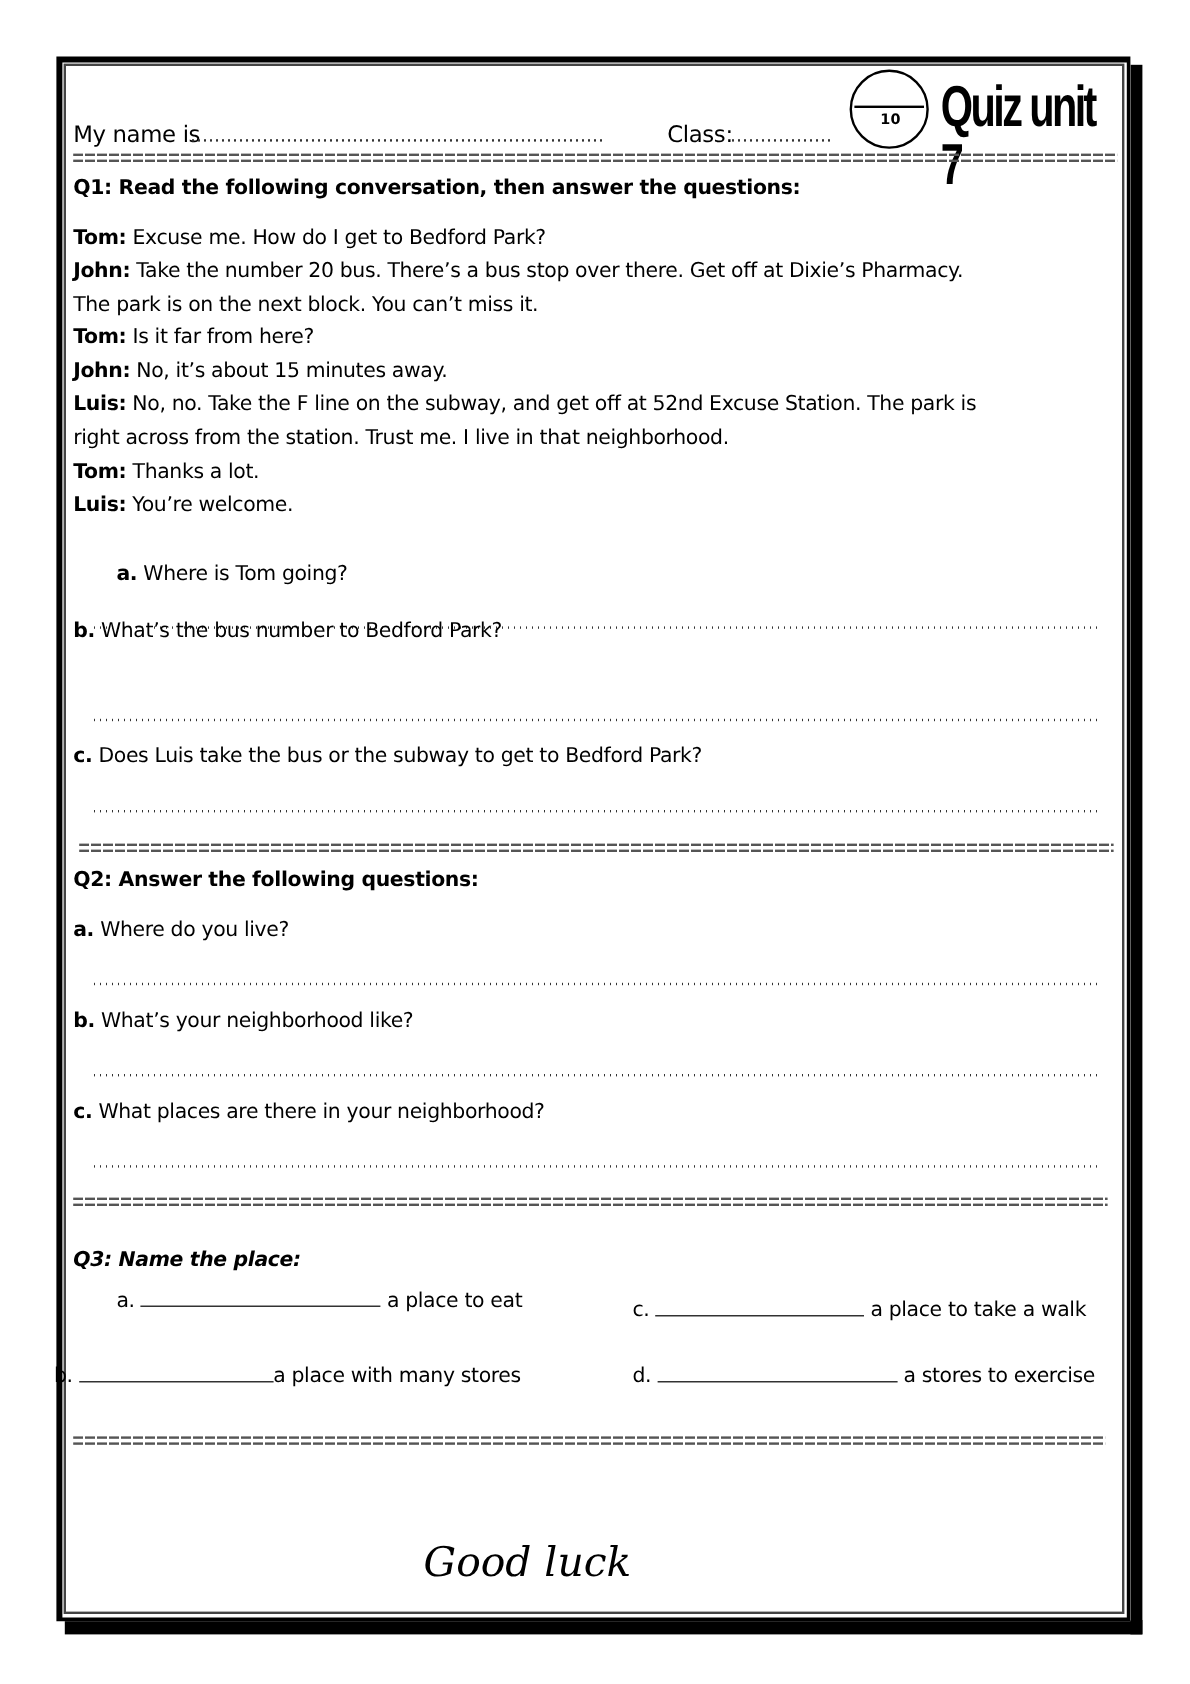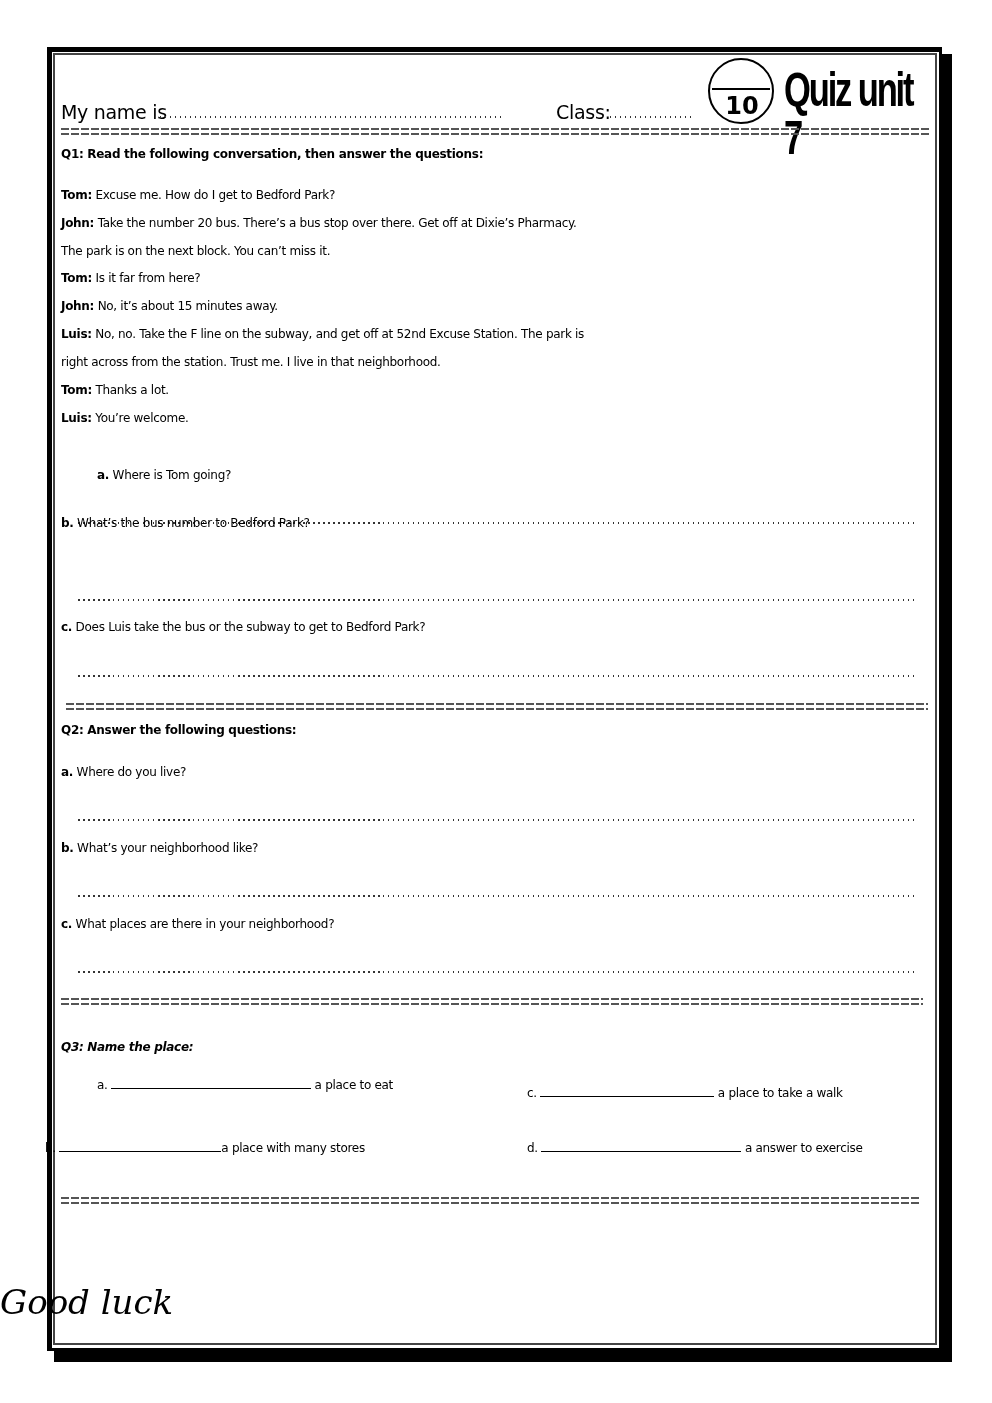--- a/index.html
+++ b/index.html
@@ -7,40 +7,40 @@
          font-family:"DejaVu Sans", sans-serif; color:#000; }
 
   
   .shadow { position:absolute; background:#000; }
   .frame-outer { position:absolute; left:47px; top:47px; width:895px; height:1304px;
                  border:5px solid #000; border-right-width:3px; border-bottom-width:3px; box-sizing:border-box; background:#fff; }
   .frame-inner { position:absolute; left:53px; top:53px; width:884px; height:1292px;
                  border:2px solid #444; box-sizing:border-box; }
 
   .abs { position:absolute; white-space:nowrap; }
-  .txt { font-family:"DejaVu Sans", sans-serif; font-size:12px; letter-spacing:-0.3px; }
+  .txt { font-family:"DejaVu Sans", sans-serif; font-size:17px; letter-spacing:-0.3px; }
   .bold { font-weight:bold; }
   .small { font-size:19px; letter-spacing:-0.3px; }
   .sep { position:absolute; height:7px; left:61px;
          background:
            repeating-linear-gradient(90deg, #555 0 8px, transparent 8px 10px) top/100% 2px no-repeat,
            repeating-linear-gradient(90deg, #555 0 8px, transparent 8px 10px) bottom/100% 2px no-repeat; }
   .dots { position:absolute; height:2px;
           background:repeating-linear-gradient(90deg, #333 0 1.5px, transparent 1.5px 5px); }
   .blank { display:inline-block; border-bottom:1.5px solid #000; height:14px; vertical-align:baseline; }
 
   .score-circle { position:absolute; left:708px; top:58px; width:66px; height:66px;
                   border:2px solid #000; border-radius:50%; box-sizing:border-box; }
   .score-line { position:absolute; left:712px; top:88px; width:58px; height:2px; background:#000; }
   .score-num { position:absolute; left:722px; top:92px; width:40px; text-align:center;
-               font-size:24px; font-weight:bold; }
+               font-size:12px; font-weight:bold; }
   .title { position:absolute; left:784px; top:66px; font-family:"Liberation Sans", sans-serif;
            font-weight:bold; font-size:48px; letter-spacing:-3px; transform:scaleX(0.72);
            transform-origin:left top; line-height:1; }
-  .goodluck { position:absolute; left:0; width:879px; top:1282px; text-align:left;
+  .goodluck { position:absolute; left:0; width:879px; top:1282px; text-align:center;
               font-family:"DejaVu Serif", serif; font-style:italic; font-size:34px; }
 </style>
 </head>
 <body>
 
 <div class="shadow" style="left:942px; top:54px; width:10px; height:1308px;"></div>
 <div class="shadow" style="left:54px; top:1350px; width:898px; height:12px;"></div>
 <div class="frame-outer"></div>
 <div class="frame-inner"></div>
 
@@ -93,17 +93,17 @@
 <div class="dots" style="left:78px; top:971px; width:838px;"></div>
 
 <div class="sep" style="top:998px; width:862px;"></div>
 
 <div class="abs txt bold" style="left:61px; top:1040px;font-style:italic;">Q3: Name the place:</div>
 
 <div class="abs txt" style="left:61px; top:1074px;margin-left:36px;"><span>a.</span> <span class="blank" style="width:200px;"></span> <span>a place to eat</span></div>
 <div class="abs txt" style="left:527px; top:1082px;"><span>c.</span> <span class="blank" style="width:174px;"></span> <span>a place to take a walk</span></div>
 
 <div class="abs txt" style="left:45px; top:1137px;"><span>b.</span> <span class="blank" style="width:162px;"></span><span>a place with many stores</span></div>
-<div class="abs txt" style="left:527px; top:1137px;"><span>d.</span> <span class="blank" style="width:200px;"></span> <span>a answer to exercise</span></div>
+<div class="abs txt" style="left:527px; top:1137px;"><span>d.</span> <span class="blank" style="width:200px;"></span> <span>a stores to exercise</span></div>
 
 <div class="sep" style="top:1197px; width:860px;"></div>
 
 <div class="goodluck">Good luck</div>
 
 </body></html>

